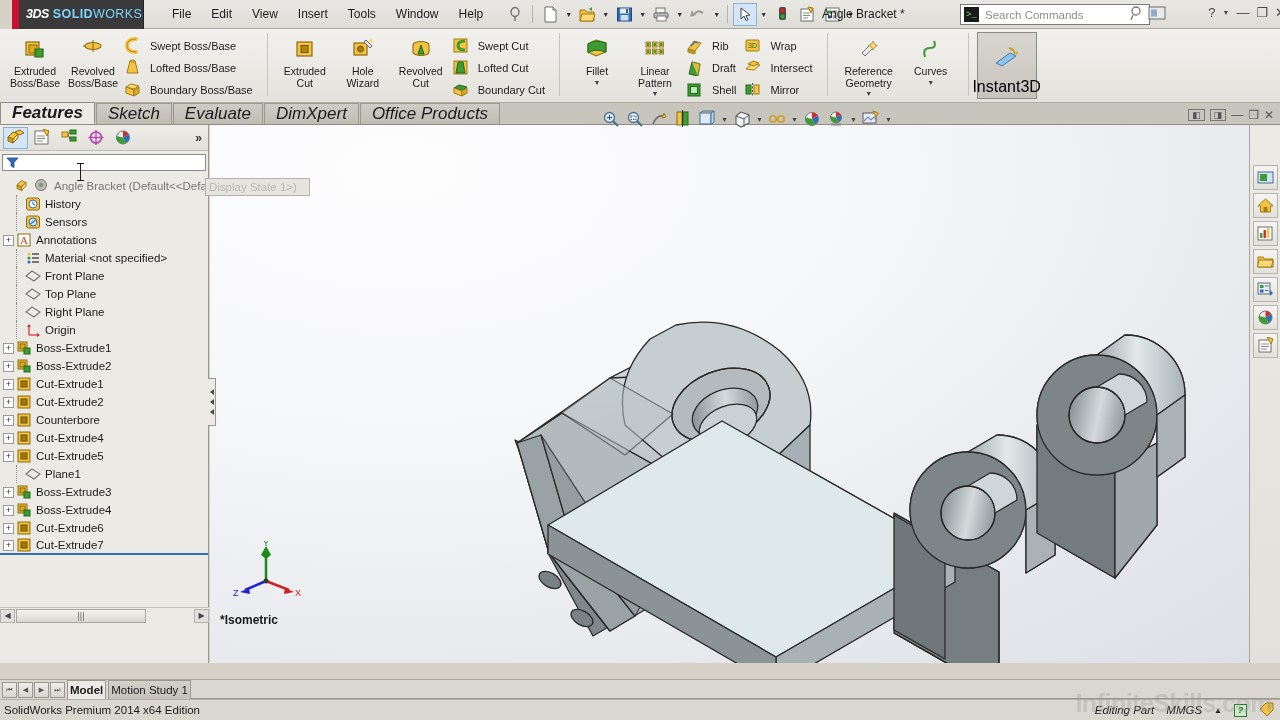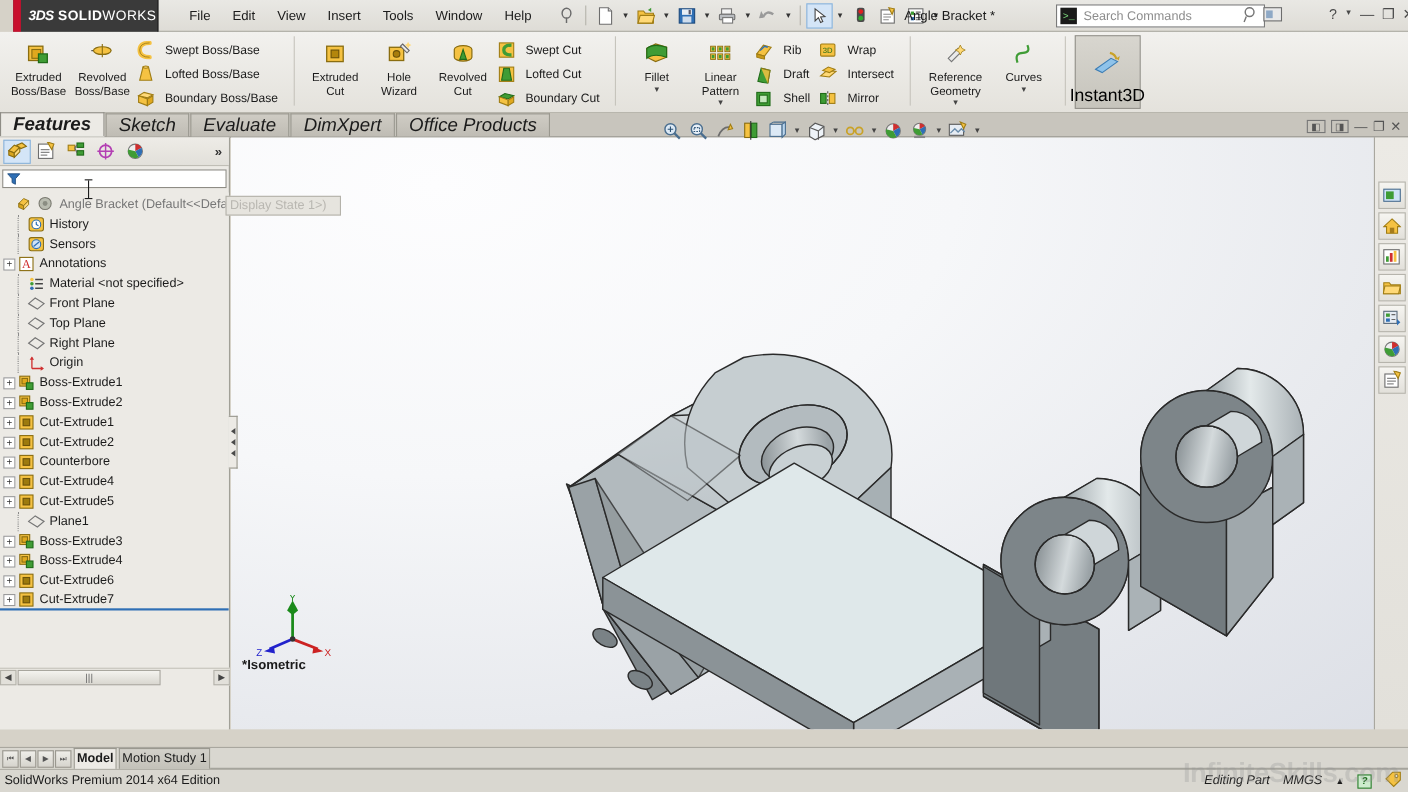--- a/index.html
+++ b/index.html
@@ -21,21 +21,21 @@
     width: 132px; height: 29px; background: #3a3a3a;
     display: flex; align-items: center; position: relative;
     border-right: 1px solid #222;
   }
   .logo-red { position:absolute; left:0; top:0; width:7px; height:29px; background:#c8102e; }
   .logo-3ds {
     color: #fff; font-size: 12.5px; font-style: italic; font-weight: bold;
     margin-left: 14px; letter-spacing: -0.5px;
   }
   .logo-text {
-    color:#ffffff; font-size: 12.5px; font-weight: bold; letter-spacing: 0.4px;
+    color:#7dd3fc; font-size: 12.5px; font-weight: bold; letter-spacing: 0.4px;
     margin-left: 4px;
   }
   .logo-text .thin { font-weight: normal; }
   .menubar { display:flex; align-items:center; margin-left: 18px; }
   .menubar .mi {
     font-size: 12px; color:#1b1b1b; padding: 4px 10px; cursor: default;
   }
 
   .qat { display:flex; align-items:center; margin-left: 10px; gap:1px; }
   .qbtn {
@@ -190,21 +190,21 @@
   .hs-track { flex:1; }
 
   
   .graphics {
     position:absolute; left:210px; top:125px; right:31px; bottom:57px;
     background: radial-gradient(ellipse 120% 130% at 18% 8%, #fdfdfe 0%, #f6f7f9 38%, #e8eaee 70%, #dcdfe6 100%);
     overflow:hidden;
   }
   .triad { position:absolute; left:22px; bottom:60px; width:70px; height:62px; }
   .view-label {
-    position:absolute; left:10px; bottom:52px; font-size:12px; font-weight:bold; color:#1b1b1b;
+    position:absolute; left:10px; bottom:36px; font-size:12px; font-weight:bold; color:#1b1b1b;
   }
   .model-svg { position:absolute; left:0; top:0; }
 
   
   .taskpane {
     position:absolute; right:0; top:125px; width:31px; bottom:57px;
     background: linear-gradient(#eceae5,#e2e0da); border-left:1px solid #a9a79f;
   }
   .tp-btn {
     width:25px; height:25px; margin:3px auto 0 auto;

